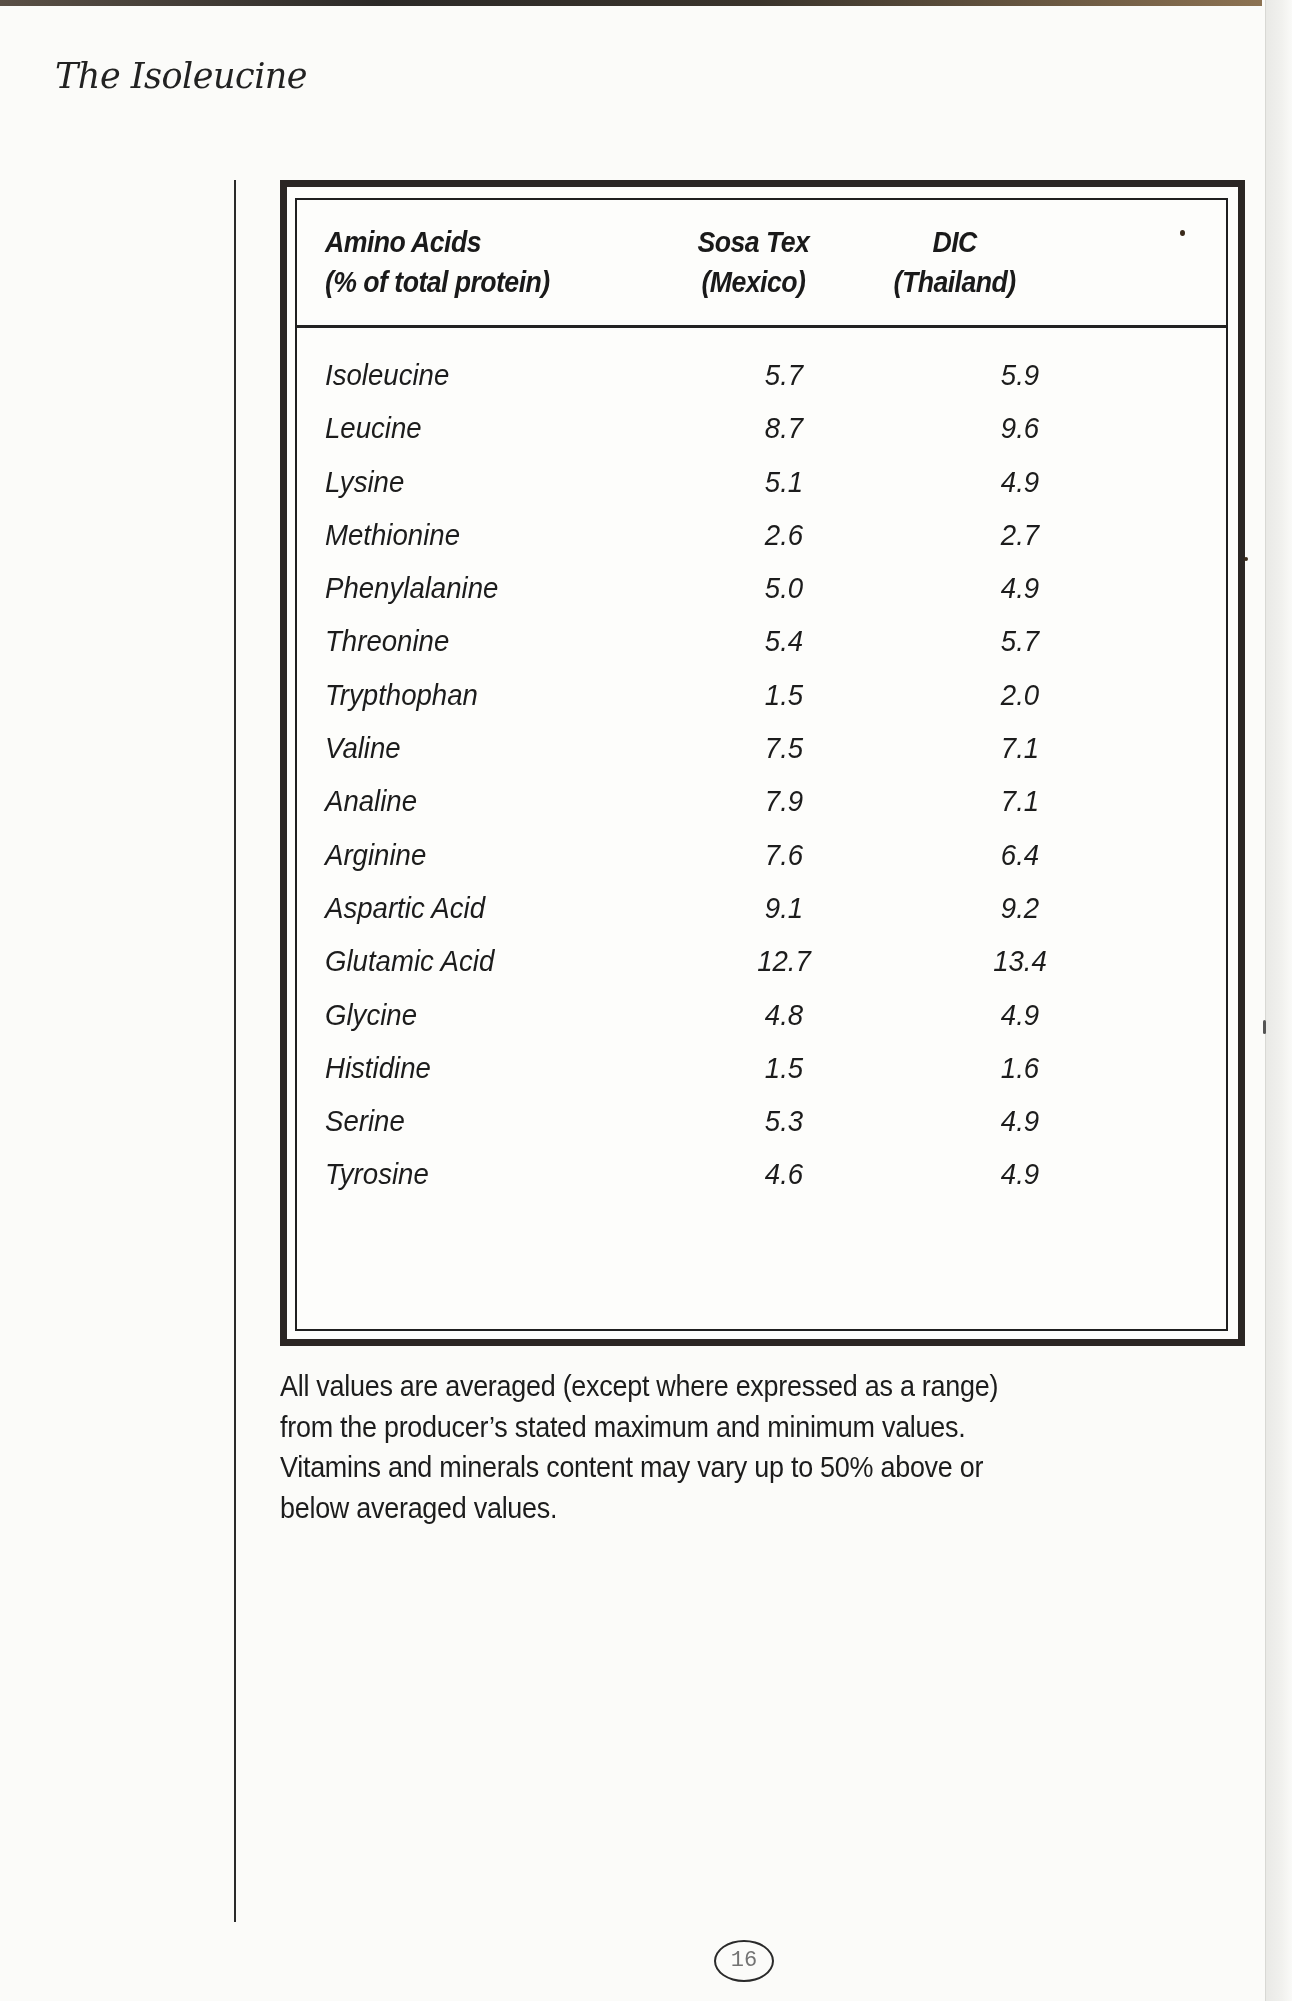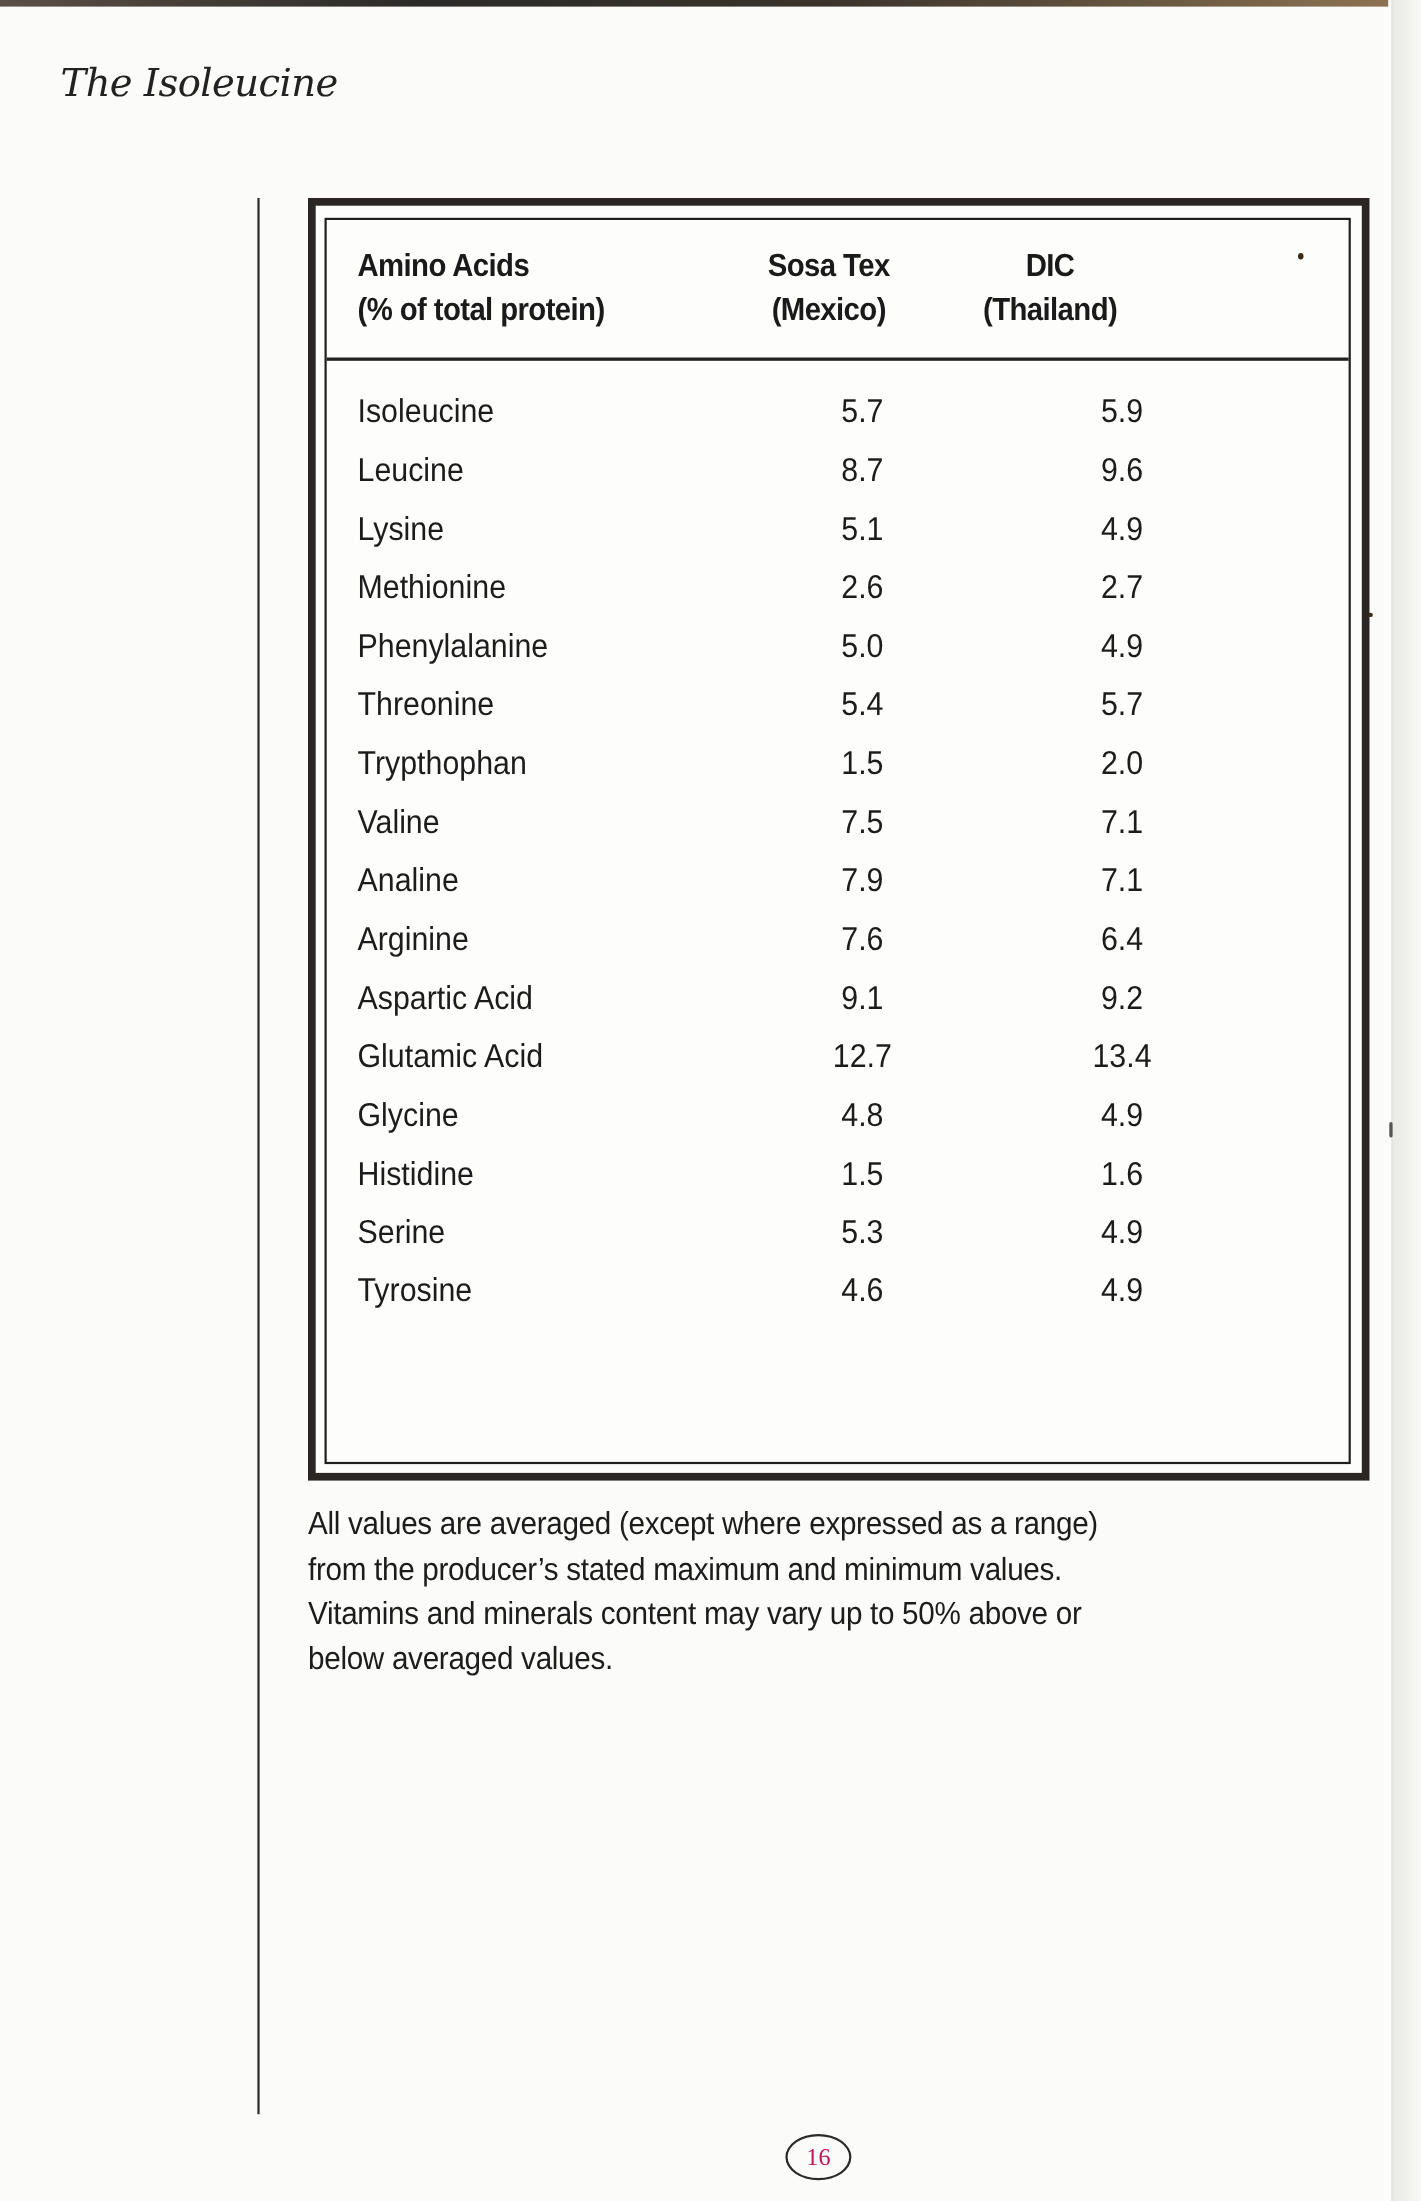--- a/index.html
+++ b/index.html
@@ -48,20 +48,21 @@
     left: 280px; top: 180px;
     width: 951px; height: 1152px;
     border: 7px solid #2b2624;
     background: #fdfdfb;
   }
   .table-inner {
     position: absolute;
     left: 8px; top: 11px;
     right: 10px; bottom: 8px;
     border: 2px solid #1f1f1f;
+    font-style: italic;
   }
   .thead {
     position: absolute;
     left: 0; right: 0; top: 0;
     height: 125px;
     border-bottom: 3px solid #222;
   }
   .th {
     position: absolute;
     top: 22px;
@@ -111,23 +112,23 @@
   }
   .footnote p { margin: 0; white-space: nowrap; }
   .page-num {
     position: absolute;
     left: 714px; top: 1940px;
     width: 56px; height: 38px;
     border: 2px solid #2a2a2a;
     border-radius: 50%;
     text-align: center;
     line-height: 38px;
-    font-family: Liberation Serif, serif;
+    font-family: Liberation Mono, monospace;
     font-size: 22px;
-    color: #be185d;
+    color: #737373;
   }
   .speck {
     position: absolute;
     width: 5px; height: 6px;
     border-radius: 50%;
     background: #3a2a1a;
   }
 </style>
 </head>
 <body>

